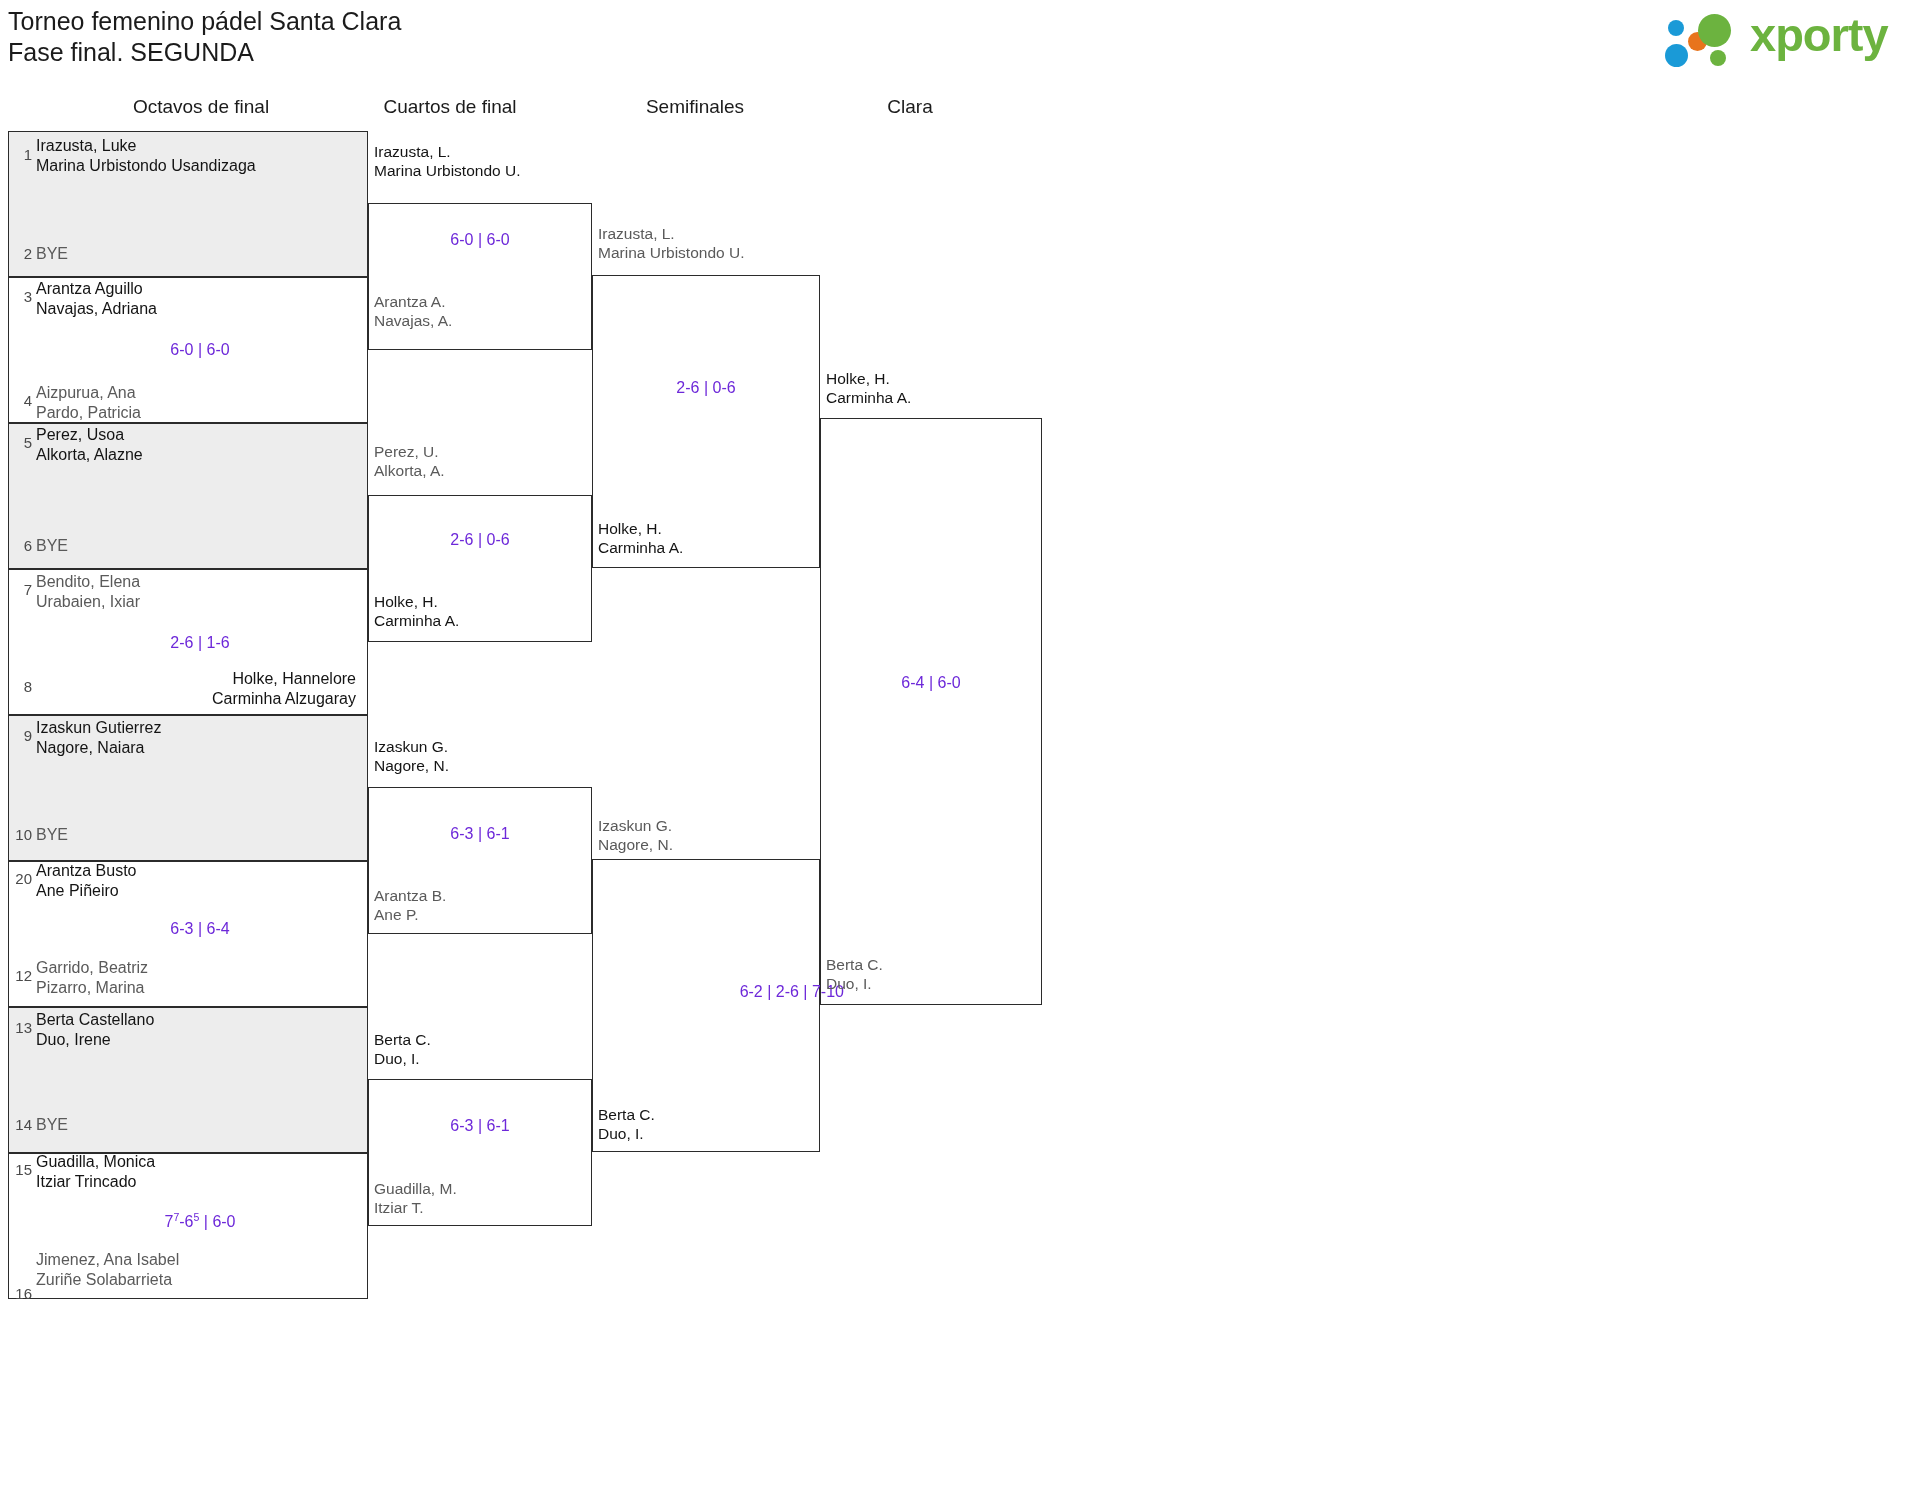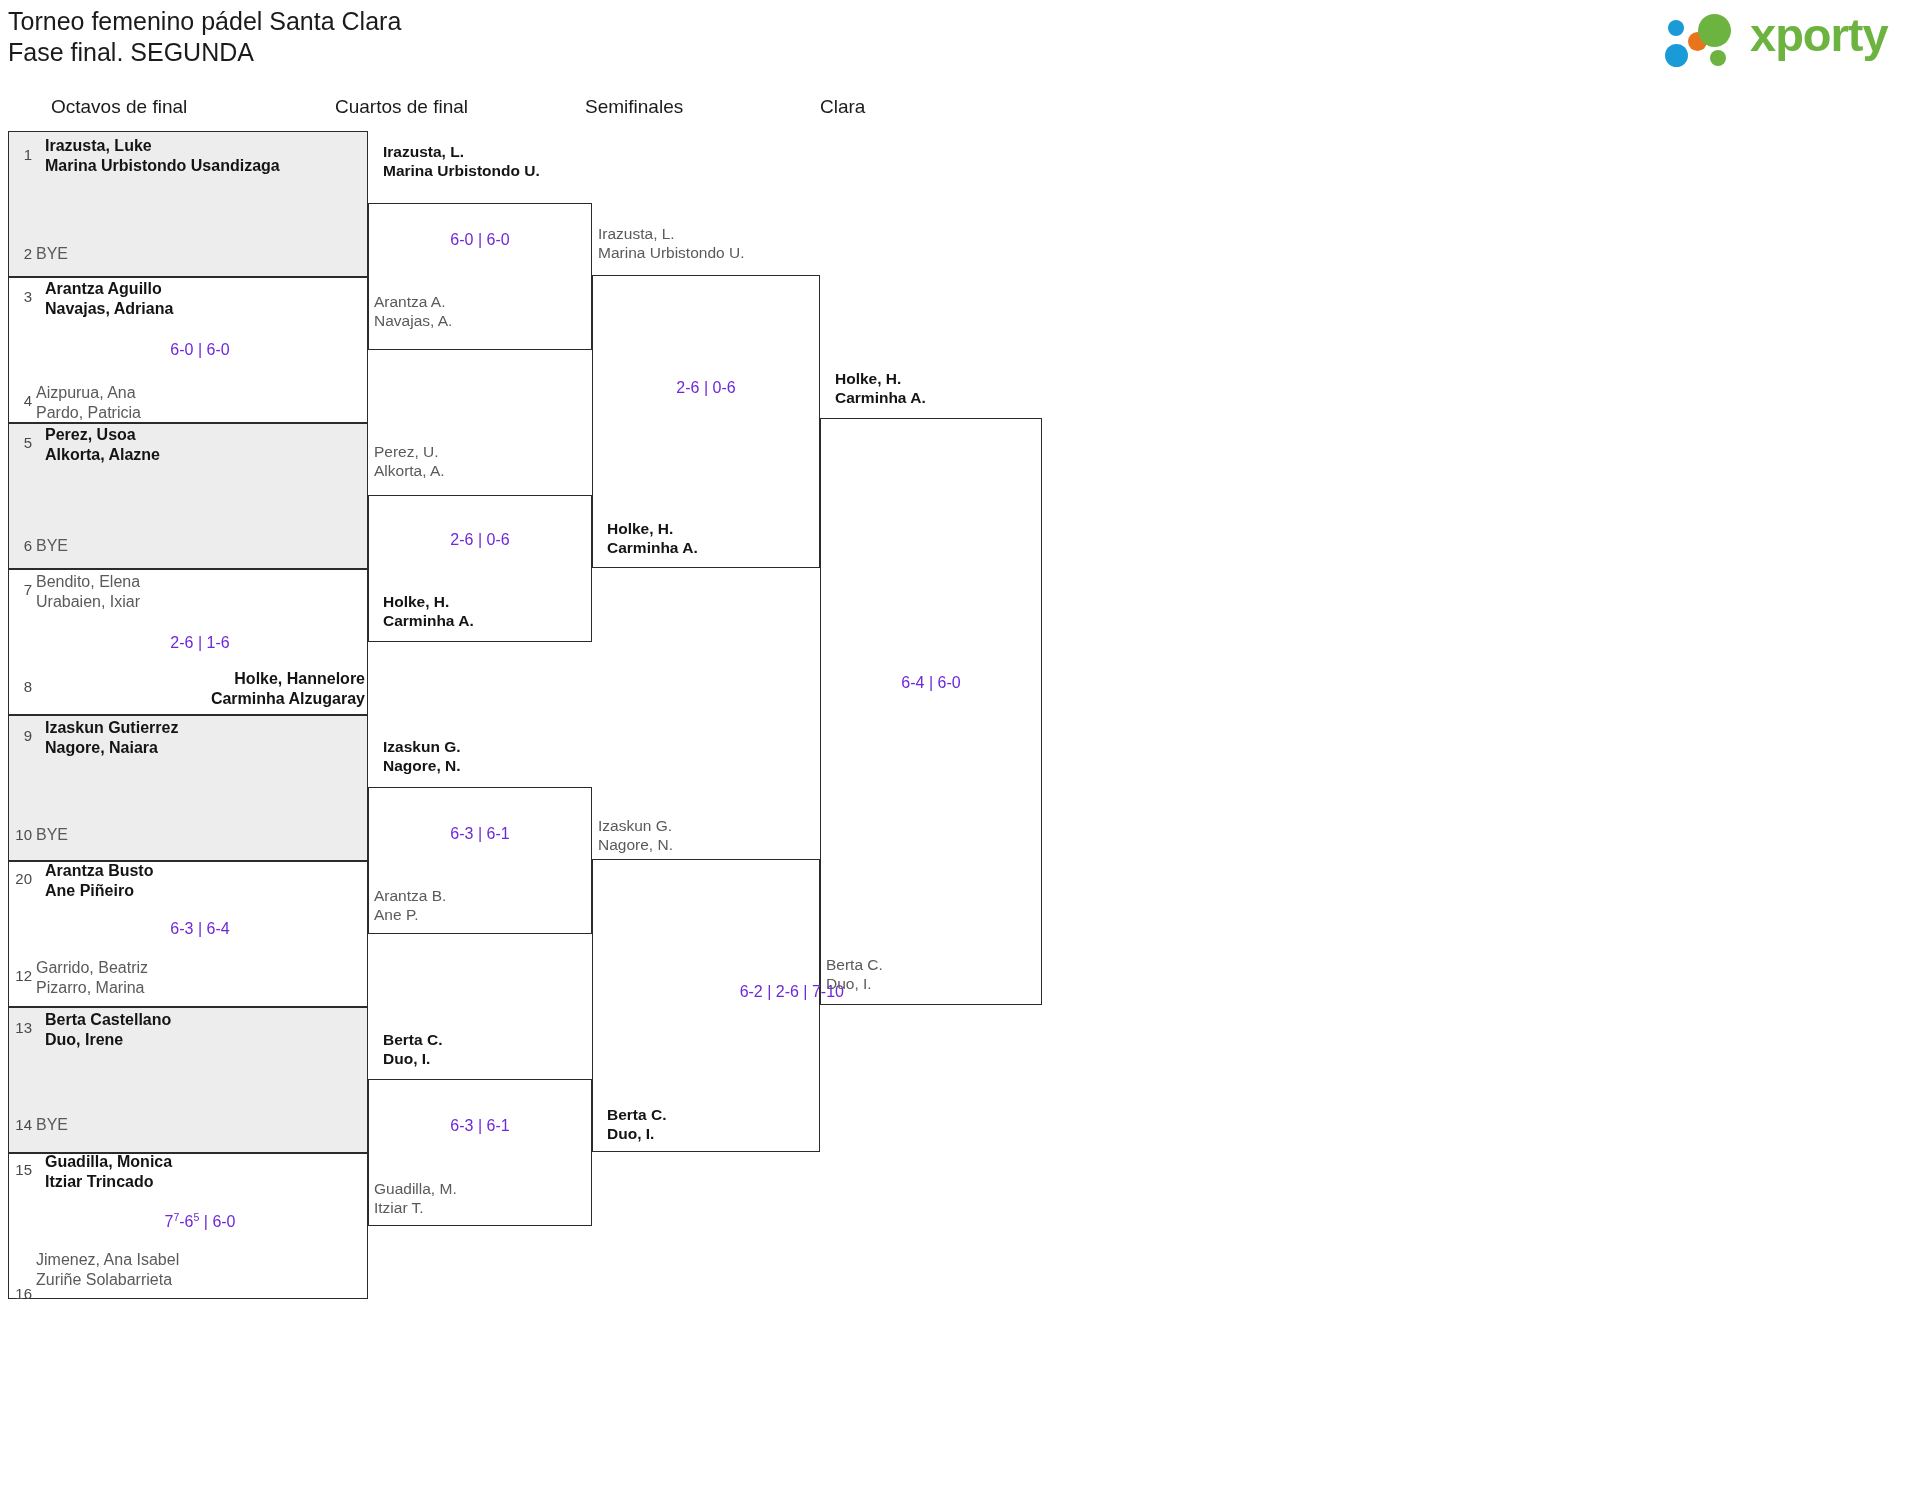--- a/index.html
+++ b/index.html
@@ -41,20 +41,21 @@
   }
   .logo-dot { position: absolute; border-radius: 50%; }
 
   
   .round-heading {
     position: absolute;
     top: 96px;
     font-size: 19px;
     font-weight: 400;
     color: #1b1b1b;
+    text-align: center;
     white-space: nowrap;
   }
 
   
   .r1-box {
     position: absolute;
     border: 1px solid #2b2b2b;
     background: #ffffff;
   }
   .r1-box.shaded { background: #ededed; }
@@ -66,21 +67,21 @@
   }
 
   
   .team {
     position: absolute;
     font-size: 15.5px;
     line-height: 19px;
     white-space: pre-line;
     color: #5a5a5a;
   }
-  .team.winner { color: #141414; font-weight: 700; margin-left: 9px; }
+  .team.winner { color: #141414; font-weight: 400; }
   .team.r1 { font-size: 16px; line-height: 19.5px; }
 
   .seed {
     position: absolute;
     font-size: 15px;
     line-height: 18px;
     color: #4a4a4a;
     text-align: left;
   }
 

